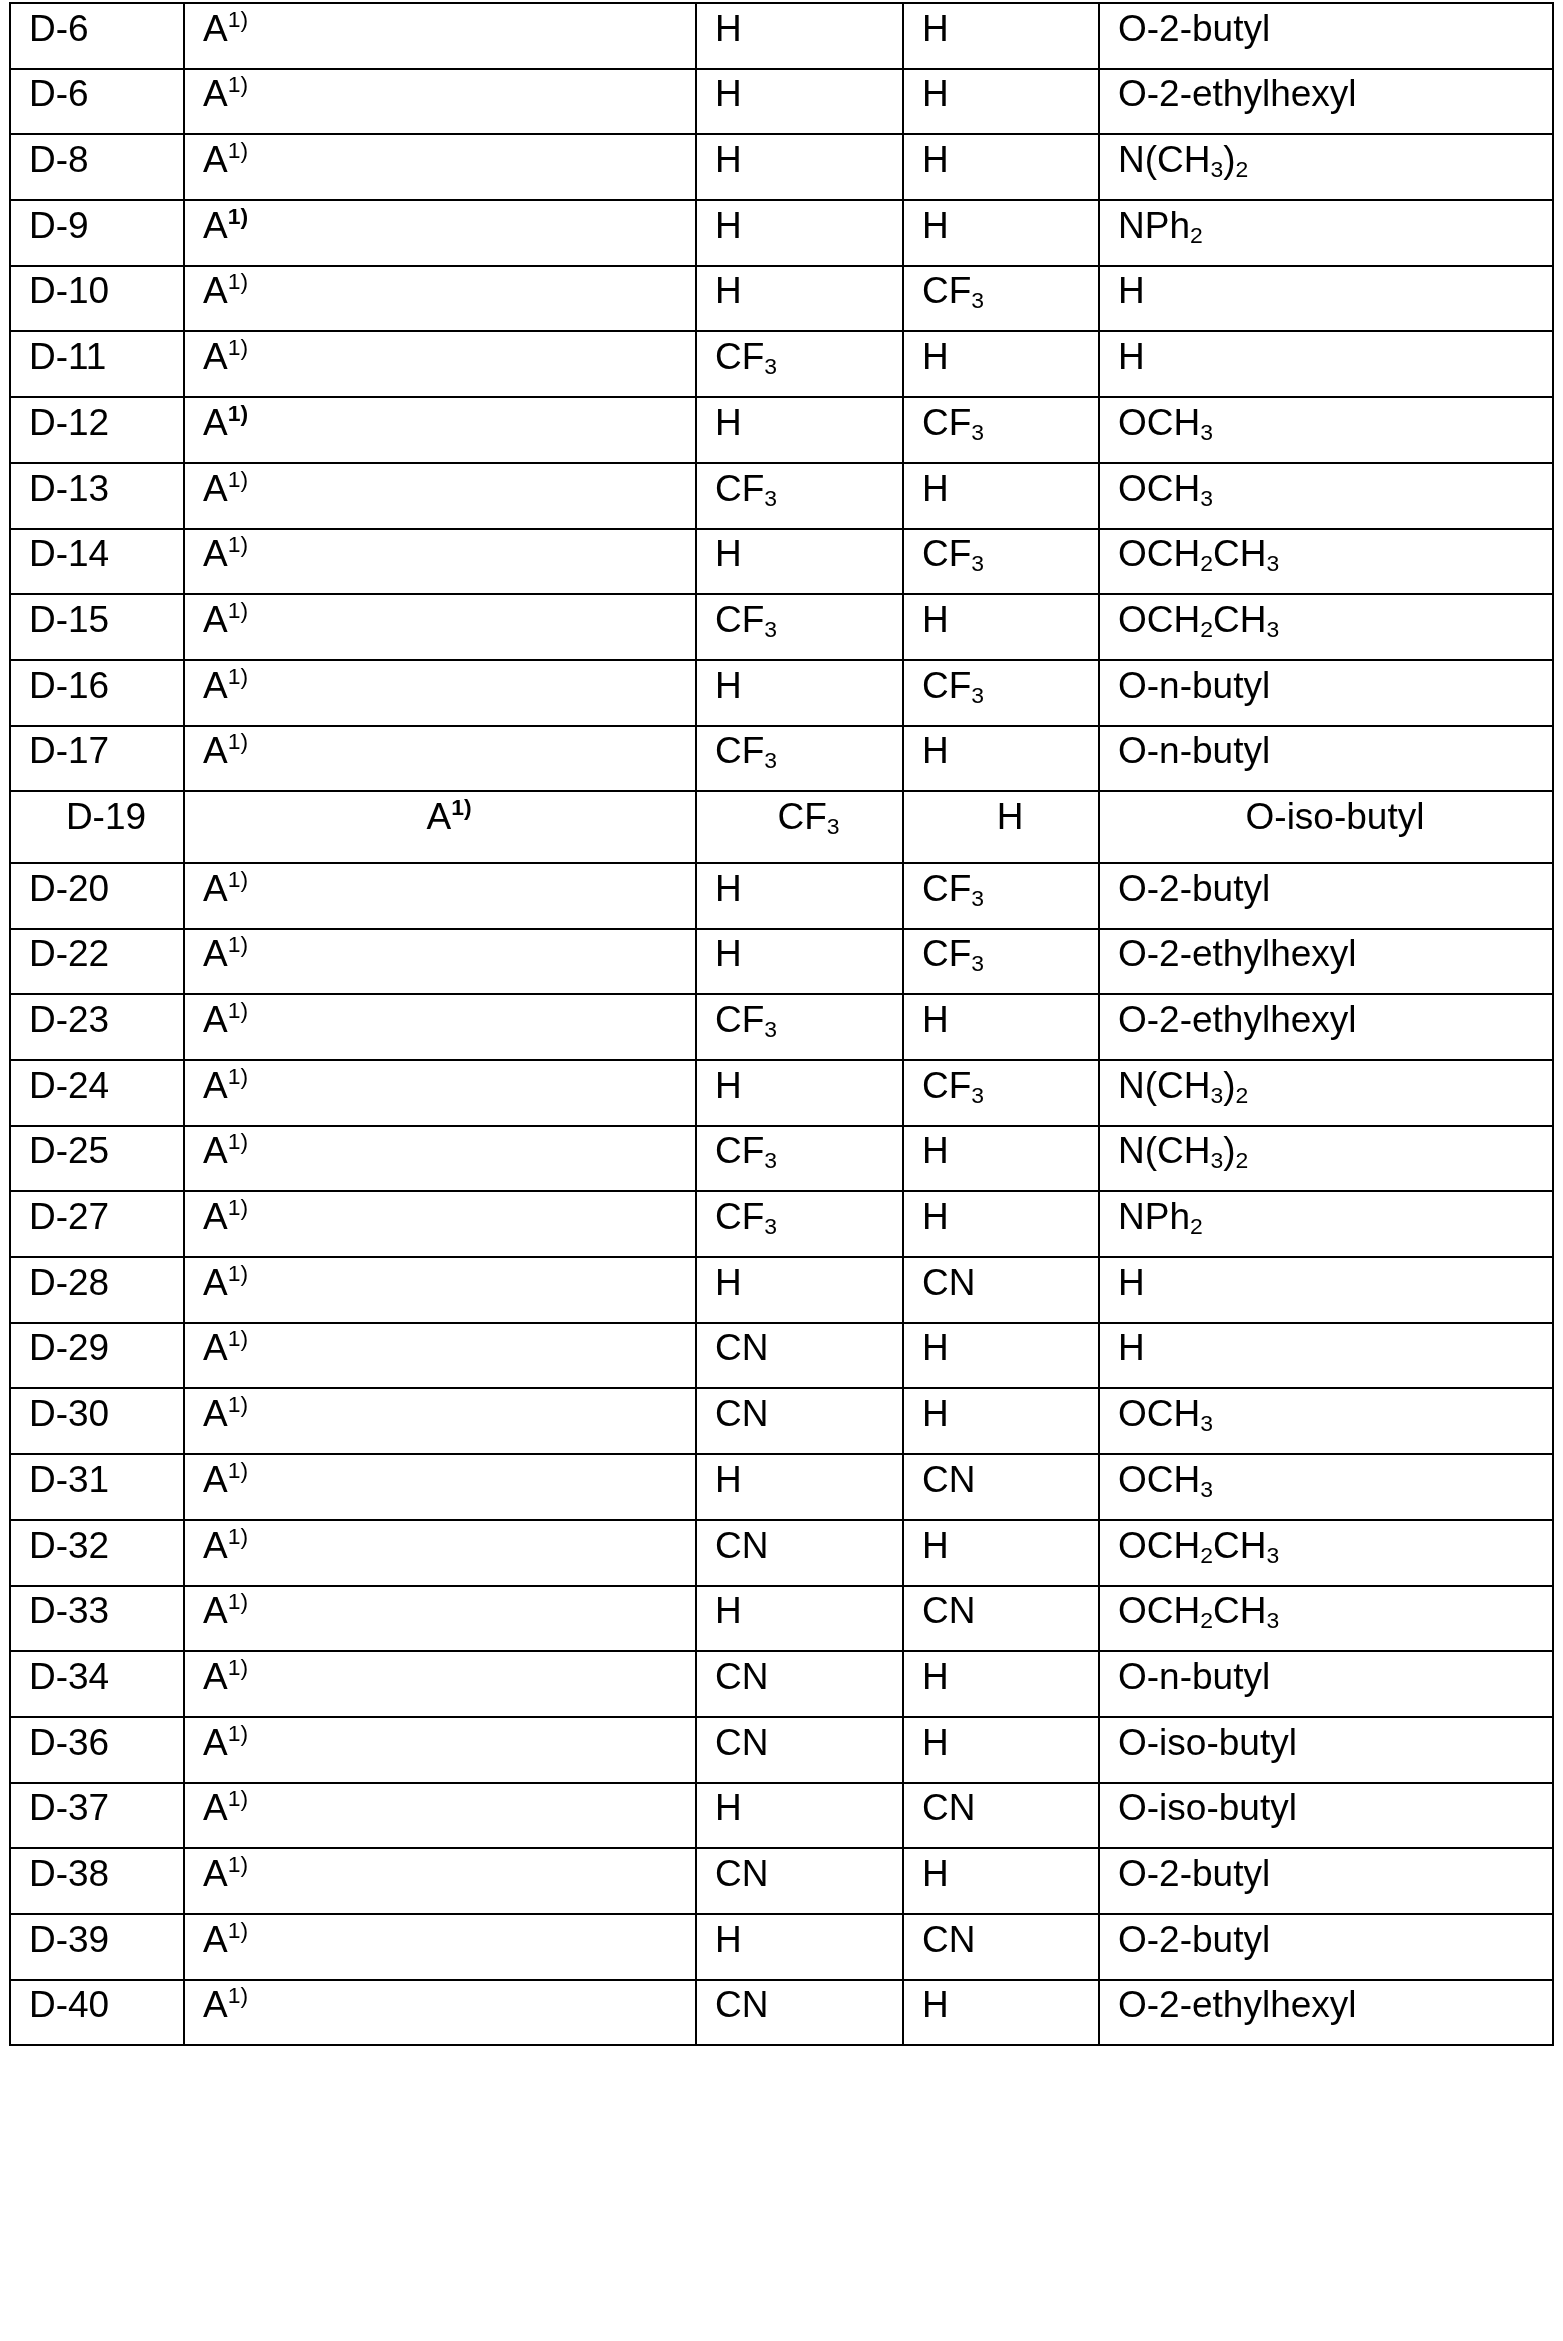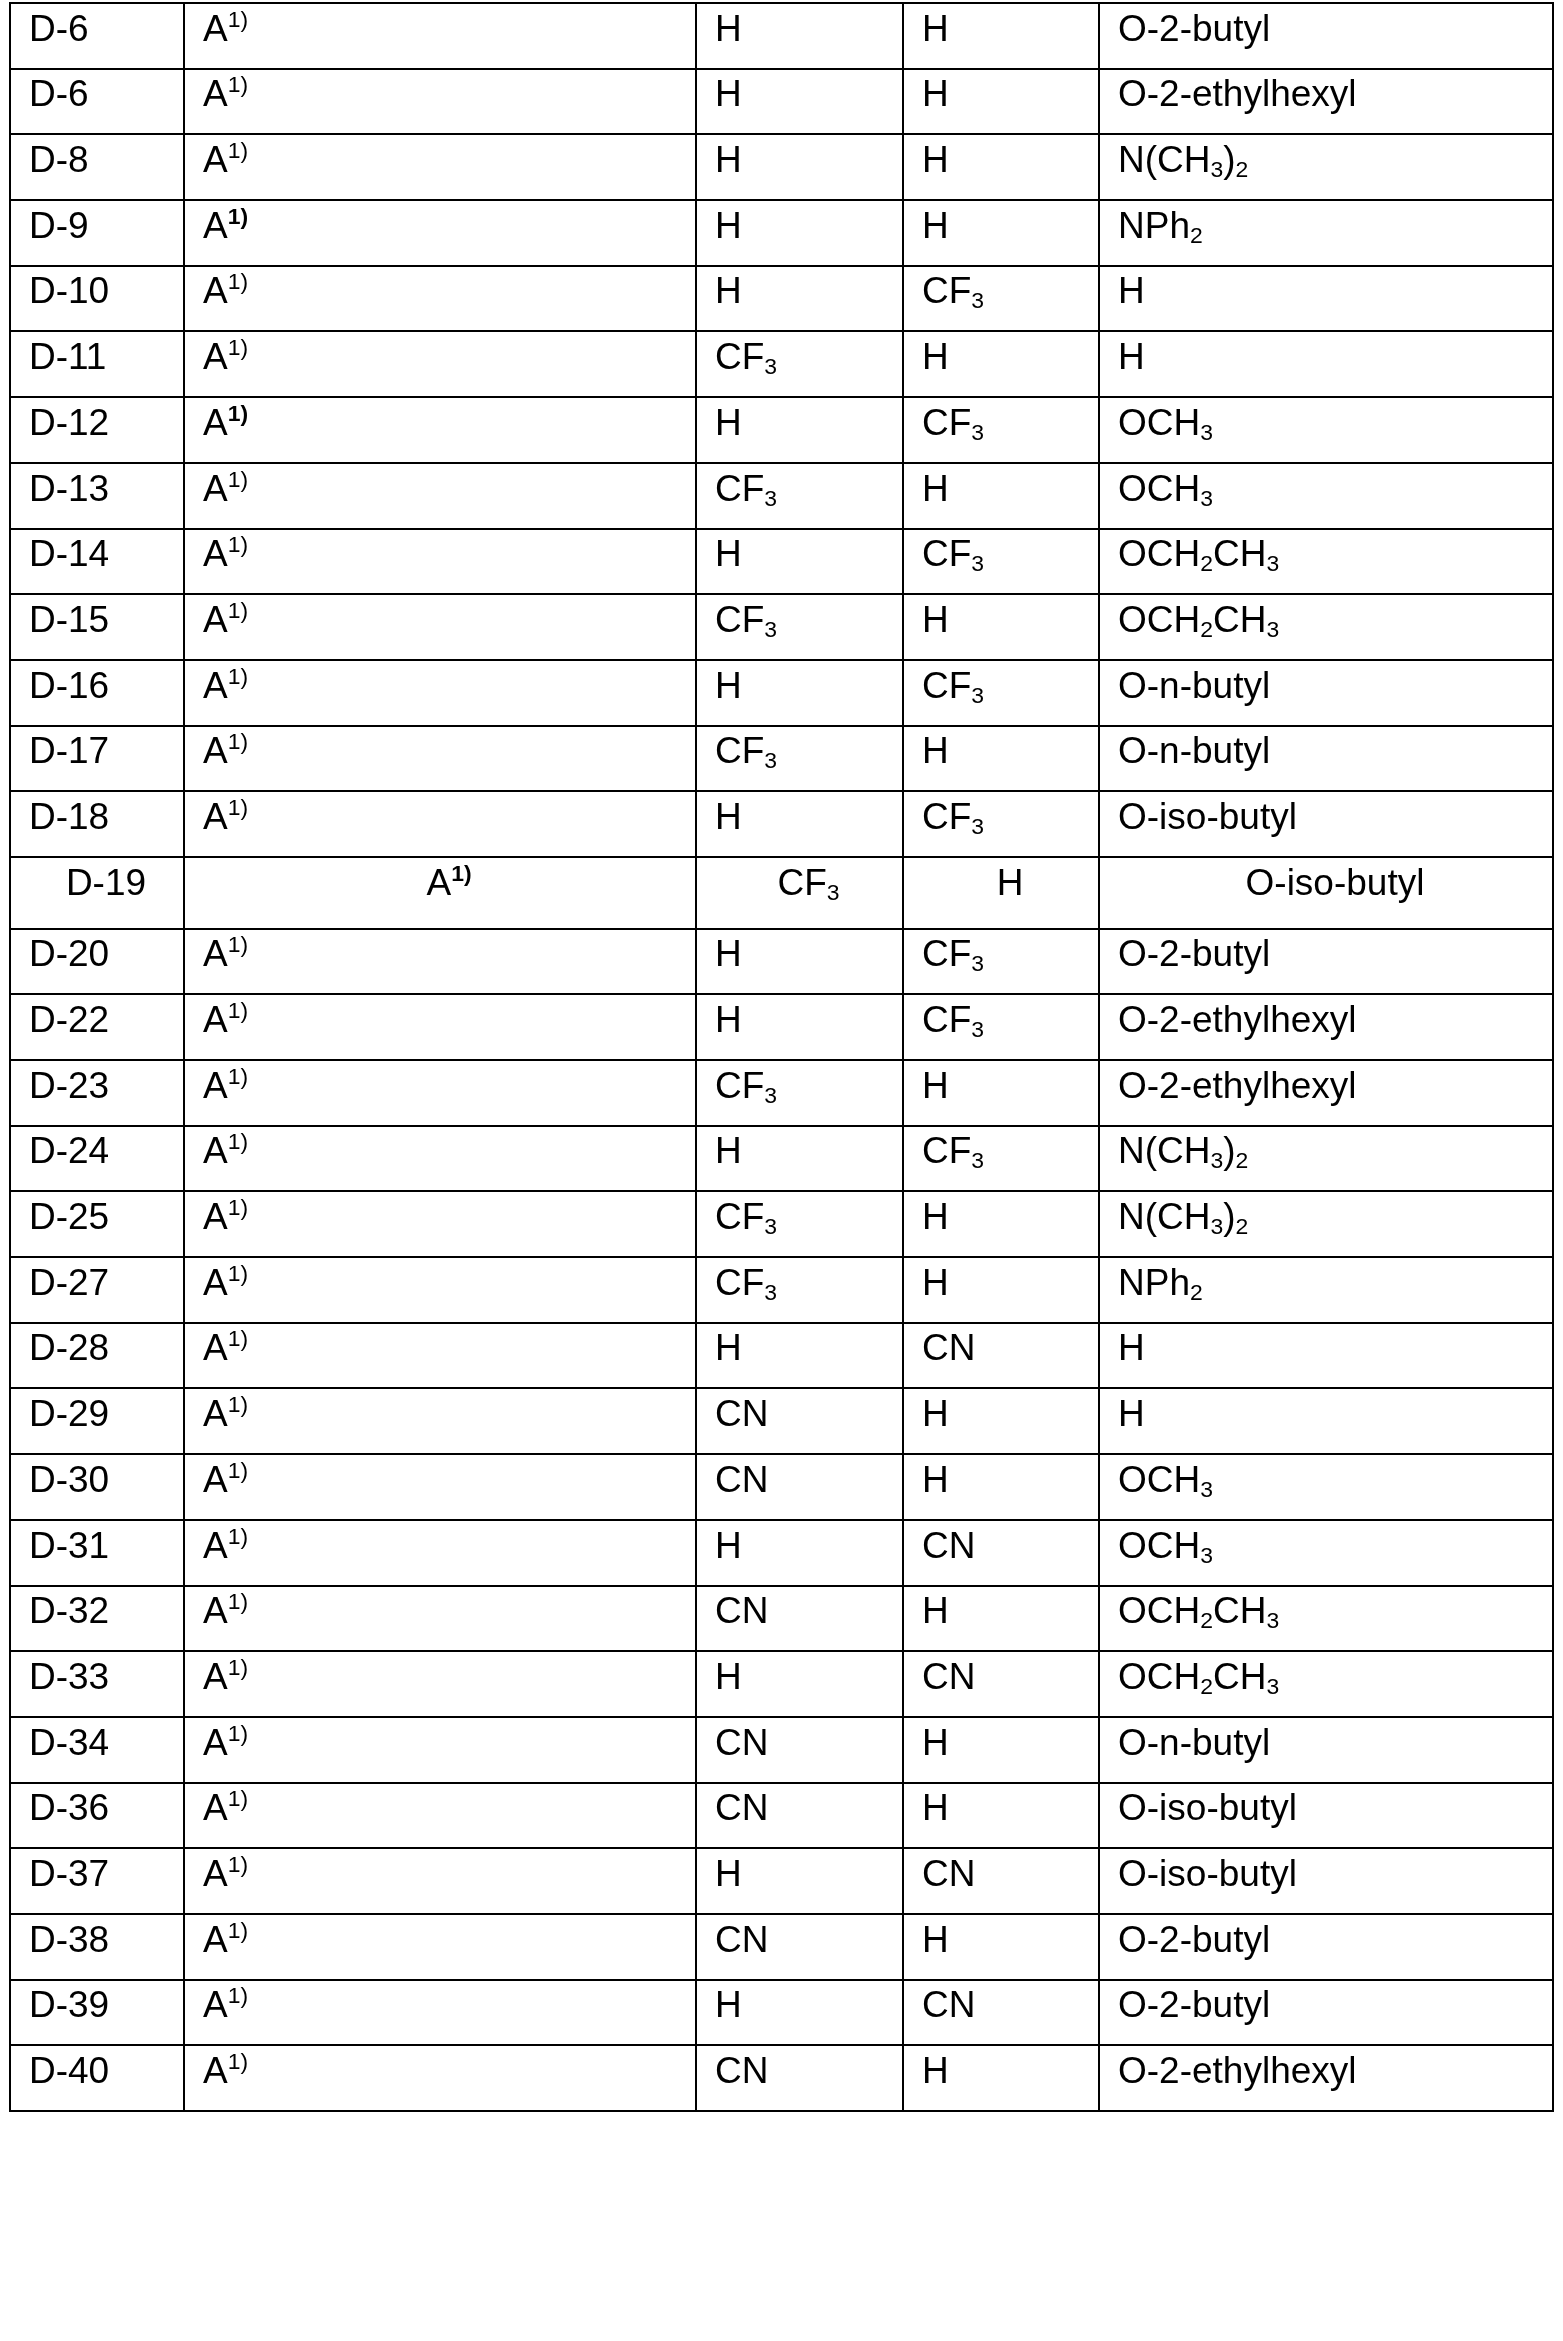--- a/index.html
+++ b/index.html
@@ -119,27 +119,20 @@
         <td><span>CF<sub>3</sub></span></td>
         <td><span>O-n-butyl</span></td>
       </tr>
       <tr>
         <td><span>D-17</span></td>
         <td><span>A</span><sup>1)</sup></td>
         <td><span>CF<sub>3</sub></span></td>
         <td><span>H</span></td>
         <td><span>O-n-butyl</span></td>
       </tr>
-      <tr>
-        <td><span>D-18</span></td>
-        <td><span>A</span><sup>1)</sup></td>
-        <td><span>H</span></td>
-        <td><span>CF<sub>3</sub></span></td>
-        <td><span>O-iso-butyl</span></td>
-      </tr>
       <tr class="tall">
         <td><span>D-19</span></td>
         <td><span>A</span><sup class="bold">1)</sup></td>
         <td><span>CF<sub>3</sub></span></td>
         <td><span>H</span></td>
         <td><span>O-iso-butyl</span></td>
       </tr>
       <tr>
         <td><span>D-20</span></td>
         <td><span>A</span><sup>1)</sup></td>

